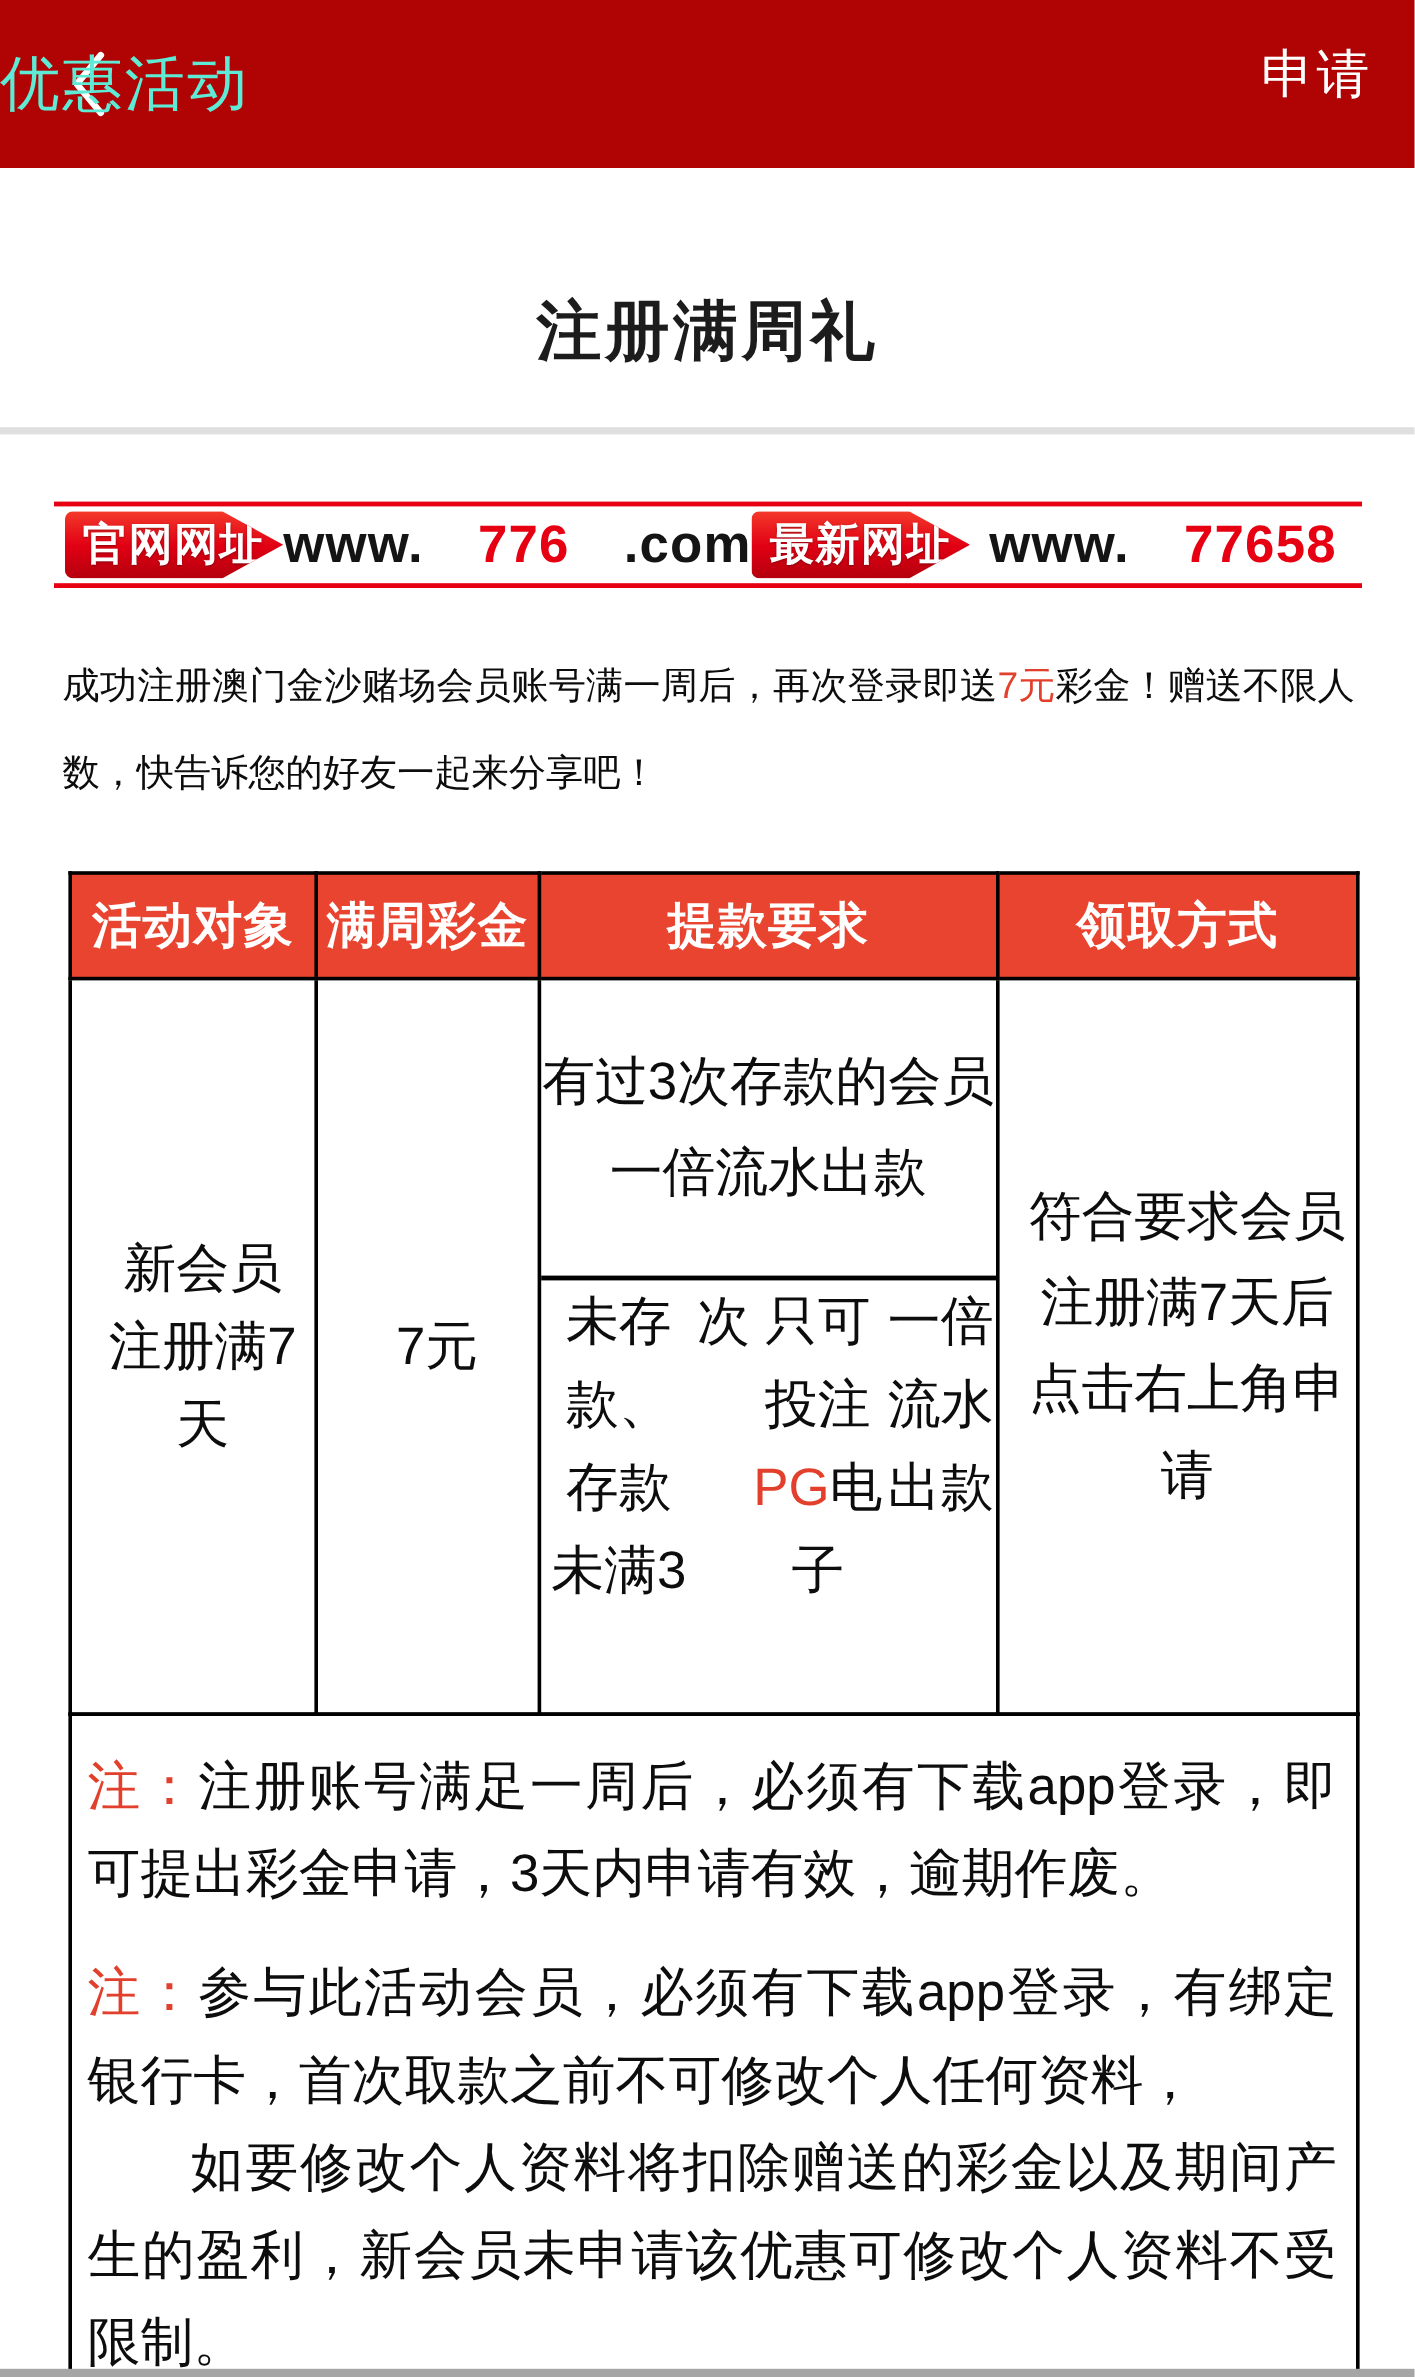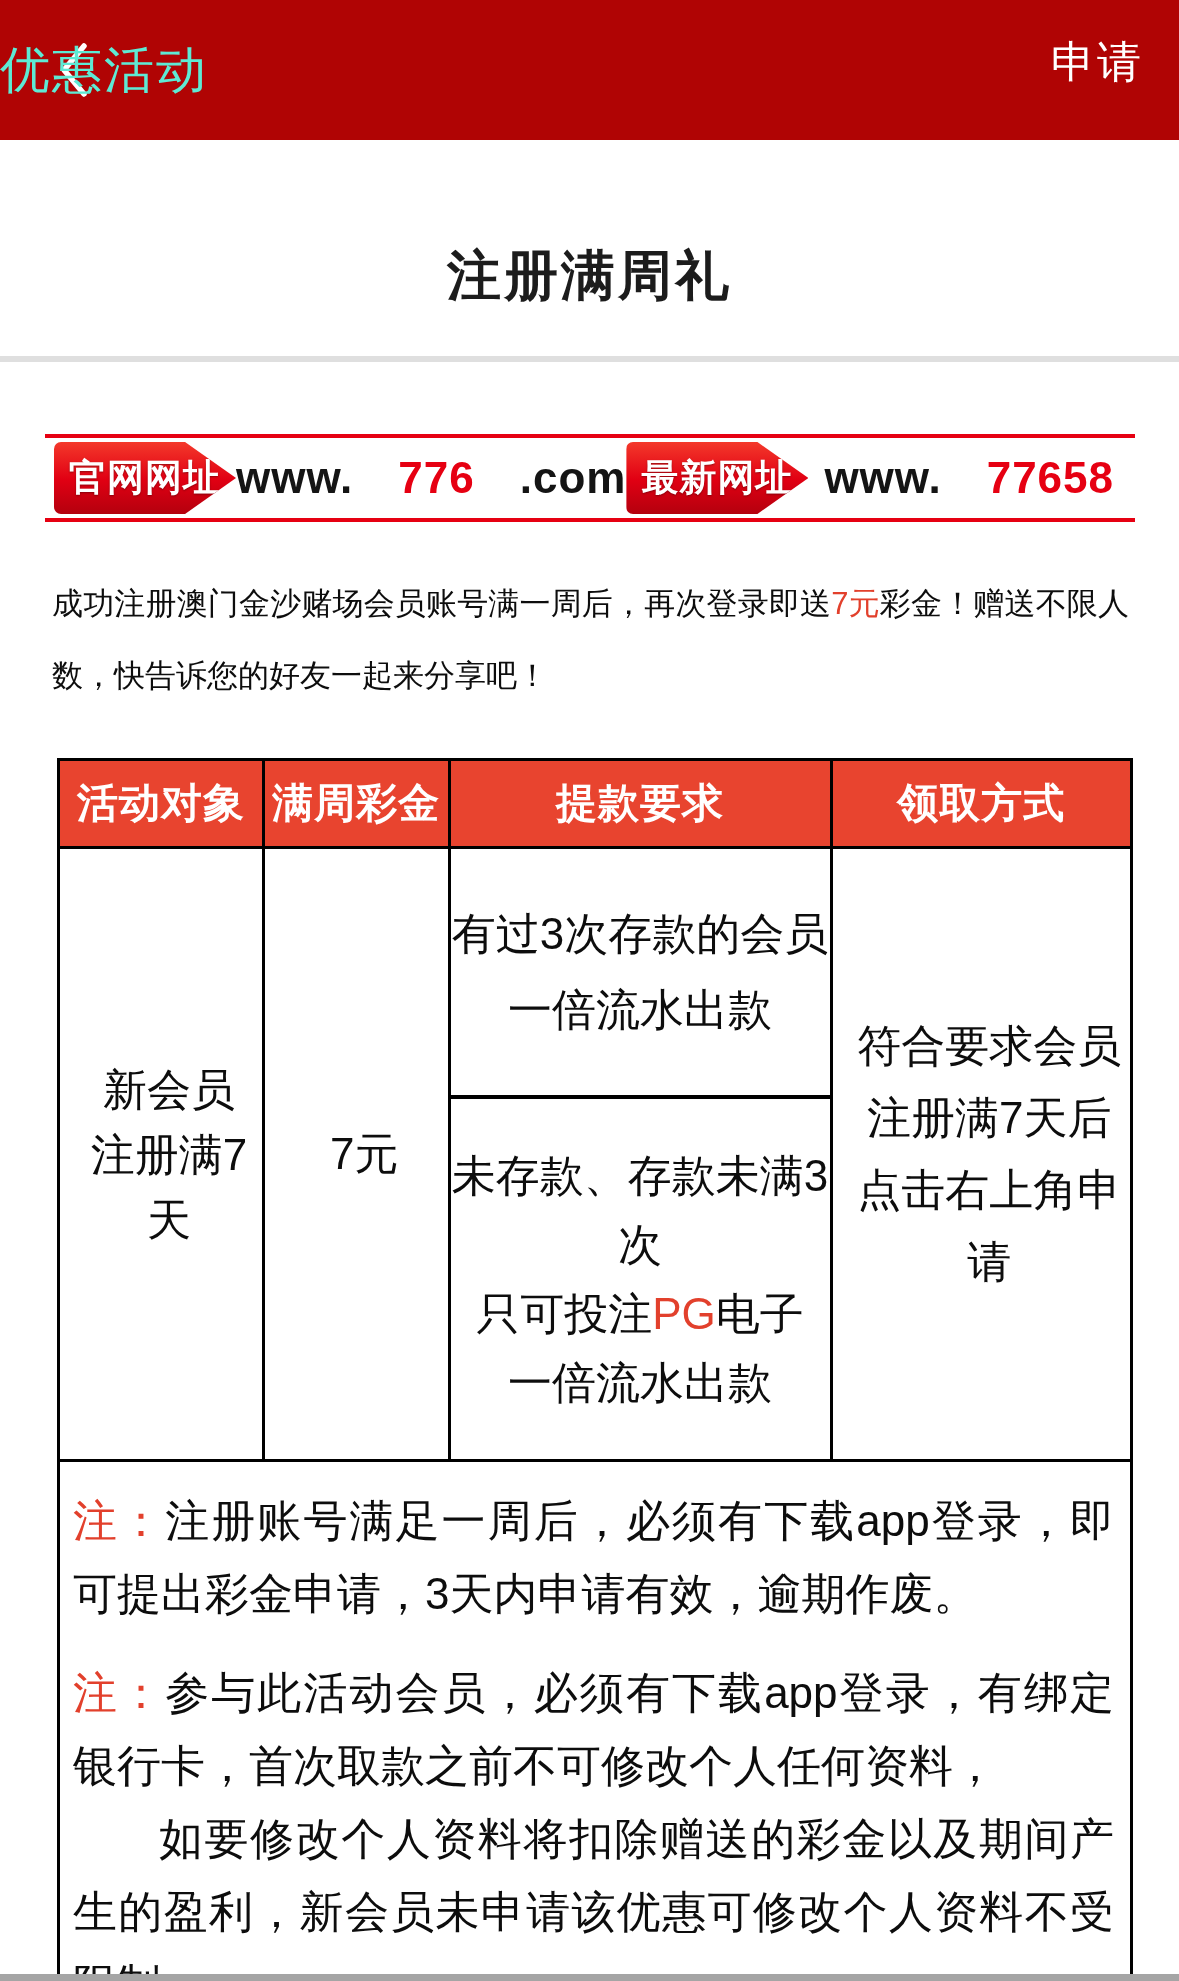--- a/index.html
+++ b/index.html
@@ -18,21 +18,21 @@
   .appbar{position:relative;height:140px;background:var(--header-red);display:flex;align-items:center;}
   .back-btn{position:absolute;left:44px;top:0;height:140px;display:flex;align-items:center;cursor:pointer;padding:0 14px;}
   .appbar-title{position:absolute;left:0;right:0;text-align:left;color:#5eead4;font-size:50px;letter-spacing:2px;}
   .apply-btn{position:absolute;right:36px;top:0;height:124px;display:flex;align-items:center;color:#fff;font-size:44px;letter-spacing:2px;cursor:pointer;}
 
   
   .promo-title{padding-top:100px;height:216px;text-align:center;font-size:54px;font-weight:bold;color:#1c1c1c;letter-spacing:3px;}
   .divider{height:6px;background:#dfdfdf;width:100%;}
 
   
-  .banner{margin:72px 44px 0 45px;height:88px;display:flex;align-items:stretch;
+  .banner{margin:56px 44px 0 45px;height:72px;display:flex;align-items:stretch;
     border-top:4px solid var(--banner-red);border-bottom:4px solid var(--banner-red);
     background:#fff;padding:4px 0 4px 9px;}
   .ribbon{flex:0 0 182px;background:linear-gradient(180deg,#f4392b 0%,#e10013 52%,#b4000e 100%);
     clip-path:polygon(0 0,72% 0,100% 50%,72% 100%,0 100%);
     border-radius:7px 0 0 7px;color:#fff;font-weight:bold;font-size:37px;
     display:flex;align-items:center;padding-left:15px;letter-spacing:1px;text-shadow:0 1px 2px rgba(0,0,0,.35);}
   .url-seg{flex:1;display:flex;align-items:center;justify-content:center;background:#fff;
     font-weight:800;font-size:44px;color:#141414;letter-spacing:1px;white-space:nowrap;gap:45px;}
   .url-seg.clip{flex:1.08;overflow:hidden;justify-content:flex-start;padding-left:16px;}
   .url-seg .red{color:var(--banner-red);}
@@ -51,21 +51,21 @@
   .promo-table .c2{width:17.3%;}
   .promo-table .c3{width:35.6%;}
   .promo-table .c4{width:28.0%;}
   .promo-table td.req{padding:0;vertical-align:top;}
   .ln{line-height:66px;}
   .cell-target .ln{line-height:65px;}
   .cell-bonus{color:var(--accent-red);}
   .req-top{height:246px;display:flex;flex-direction:column;justify-content:center;}
   .req-top .ln{line-height:76px;}
   .req-split{height:4px;background:var(--border-black);}
-  .req-bottom{height:360px;display:flex;flex-direction:column;justify-content:center;}
+  .req-bottom{height:360px;display:flex;flex-direction:row;justify-content:center;}
   .req-bottom .ln{line-height:69px;}
   .cell-claim .ln{line-height:72px;}
   .red{color:var(--accent-red);}
 
   
   .notes{margin:-3px 46px 0 57px;border:3px solid var(--border-black);min-height:600px;
     padding:22px 16px 20px 13px;}
   .note{font-size:44px;line-height:73px;color:#0d0d0d;margin-bottom:26px;text-align:justify;}
   .note:last-child{margin-bottom:0;}
   .note .red{color:var(--accent-red);}

